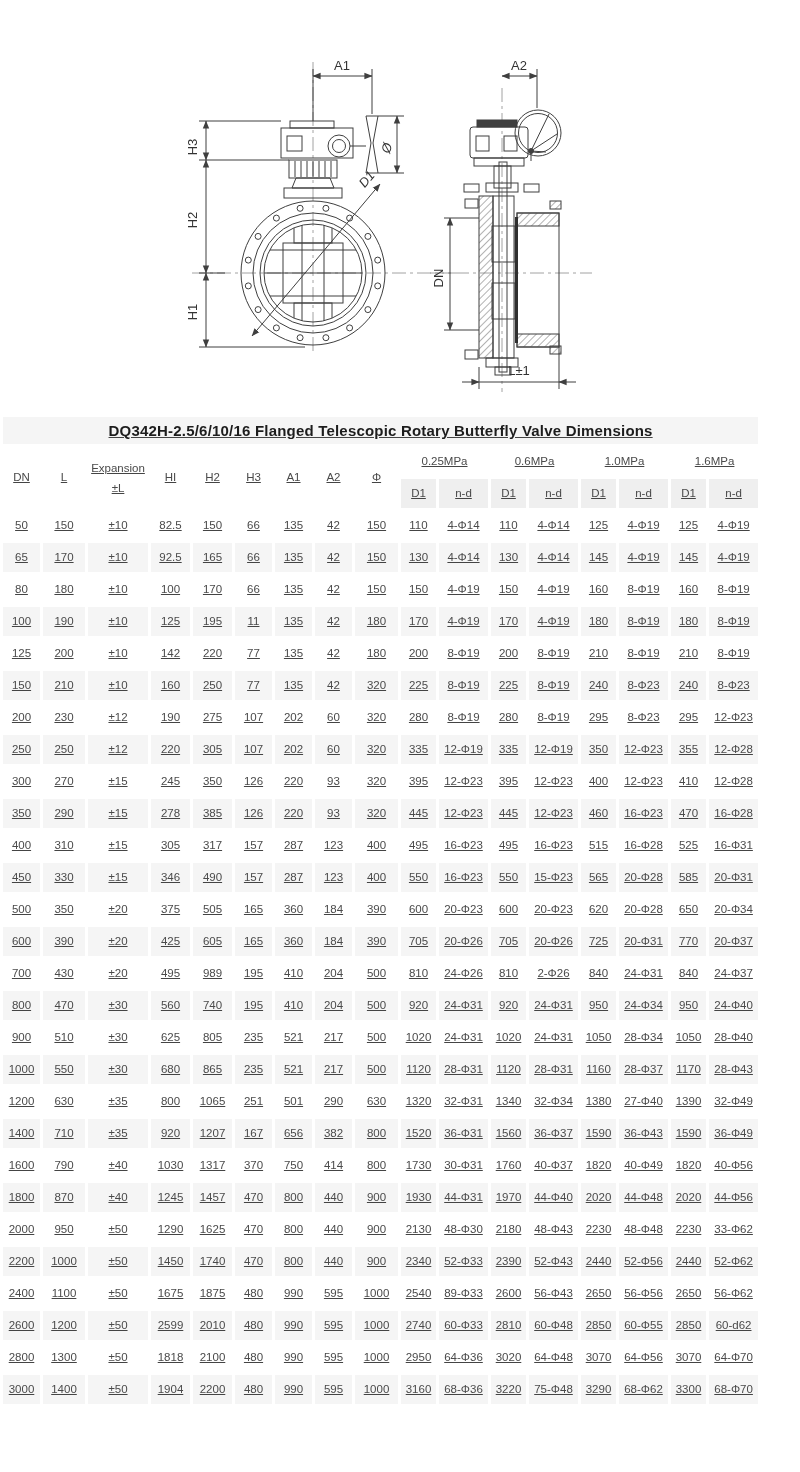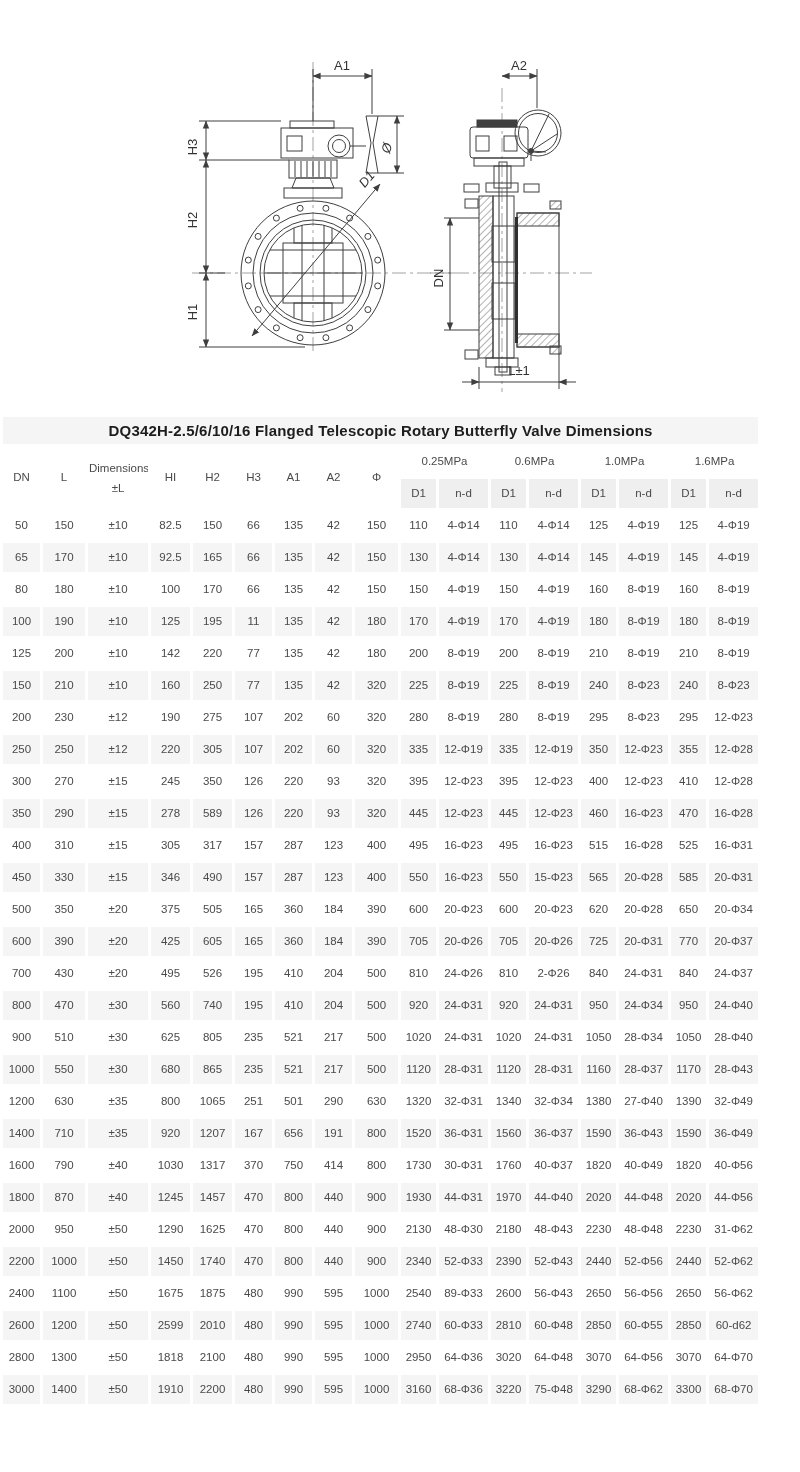--- a/index.html
+++ b/index.html
@@ -1,17 +1,17 @@
 <!DOCTYPE html>
 <html><head>
 <meta charset="utf-8">
 <style>
   html,body{margin:0;padding:0;background:#fff;}
   body{width:800px;font-family:"Liberation Sans",sans-serif;color:#444;}
-  .page{width:660px;}
+  .page{width:660px;text-decoration:underline;}
   .drawing-wrap{width:800px;height:408px;position:relative;background:#fff;}
   svg text{font-family:"Liberation Sans",sans-serif;fill:#333;font-size:13px;}
   .tbl-wrap{width:742px;margin:6px auto 0 auto;}
   table{border-collapse:separate;border-spacing:3px;table-layout:fixed;width:742px;}
   td,th{font-size:11.5px;font-weight:normal;text-align:center;vertical-align:middle;
         padding:7px 1px;background:#fff;color:#4a4a4a;line-height:15px;
         overflow:hidden;white-space:nowrap;}
   .title-cell{background:#f5f5f5;font-size:15px;font-weight:bold;color:#1d1d1d;
         padding:6px 0;letter-spacing:0.2px;}
   thead .sub td{background:#efefef;}
@@ -238,21 +238,21 @@
           <col style="width:49px">
       </colgroup>
       <thead>
         <tr>
           <td class="title-cell" colspan="17">DQ342H-2.5/6/10/16 Flanged Telescopic Rotary Butterfly Valve Dimensions</td>
         </tr>
         <tr>
           <td rowspan="2">DN</td>
           <td rowspan="2">L</td>
           <td rowspan="2" class="exp-cell">
-            <div>Dimensions</div>
+            <div>Expansion</div>
             <div>±L</div>
           </td>
           <td rowspan="2">HI</td>
           <td rowspan="2">H2</td>
           <td rowspan="2">H3</td>
           <td rowspan="2">A1</td>
           <td rowspan="2">A2</td>
           <td rowspan="2">Φ</td>
           <td colspan="2">0.25MPa</td>
           <td colspan="2">0.6MPa</td>
@@ -440,21 +440,21 @@
             <td>400</td>
             <td>12-Φ23</td>
             <td>410</td>
             <td>12-Φ28</td>
           </tr>
           <tr>
             <td>350</td>
             <td>290</td>
             <td>±15</td>
             <td>278</td>
-            <td>589</td>
+            <td>385</td>
             <td>126</td>
             <td>220</td>
             <td>93</td>
             <td>320</td>
             <td>445</td>
             <td>12-Φ23</td>
             <td>445</td>
             <td>12-Φ23</td>
             <td>460</td>
             <td>16-Φ23</td>
@@ -535,21 +535,21 @@
             <td>725</td>
             <td>20-Φ31</td>
             <td>770</td>
             <td>20-Φ37</td>
           </tr>
           <tr>
             <td>700</td>
             <td>430</td>
             <td>±20</td>
             <td>495</td>
-            <td>526</td>
+            <td>989</td>
             <td>195</td>
             <td>410</td>
             <td>204</td>
             <td>500</td>
             <td>810</td>
             <td>24-Φ26</td>
             <td>810</td>
             <td>2-Φ26</td>
             <td>840</td>
             <td>24-Φ31</td>
@@ -633,21 +633,21 @@
             <td>32-Φ49</td>
           </tr>
           <tr>
             <td>1400</td>
             <td>710</td>
             <td>±35</td>
             <td>920</td>
             <td>1207</td>
             <td>167</td>
             <td>656</td>
-            <td>191</td>
+            <td>382</td>
             <td>800</td>
             <td>1520</td>
             <td>36-Φ31</td>
             <td>1560</td>
             <td>36-Φ37</td>
             <td>1590</td>
             <td>36-Φ43</td>
             <td>1590</td>
             <td>36-Φ49</td>
           </tr>
@@ -699,21 +699,21 @@
             <td>800</td>
             <td>440</td>
             <td>900</td>
             <td>2130</td>
             <td>48-Φ30</td>
             <td>2180</td>
             <td>48-Φ43</td>
             <td>2230</td>
             <td>48-Φ48</td>
             <td>2230</td>
-            <td>31-Φ62</td>
+            <td>33-Φ62</td>
           </tr>
           <tr>
             <td>2200</td>
             <td>1000</td>
             <td>±50</td>
             <td>1450</td>
             <td>1740</td>
             <td>470</td>
             <td>800</td>
             <td>440</td>
@@ -781,21 +781,21 @@
             <td>64-Φ48</td>
             <td>3070</td>
             <td>64-Φ56</td>
             <td>3070</td>
             <td>64-Φ70</td>
           </tr>
           <tr>
             <td>3000</td>
             <td>1400</td>
             <td>±50</td>
-            <td>1910</td>
+            <td>1904</td>
             <td>2200</td>
             <td>480</td>
             <td>990</td>
             <td>595</td>
             <td>1000</td>
             <td>3160</td>
             <td>68-Φ36</td>
             <td>3220</td>
             <td>75-Φ48</td>
             <td>3290</td>

